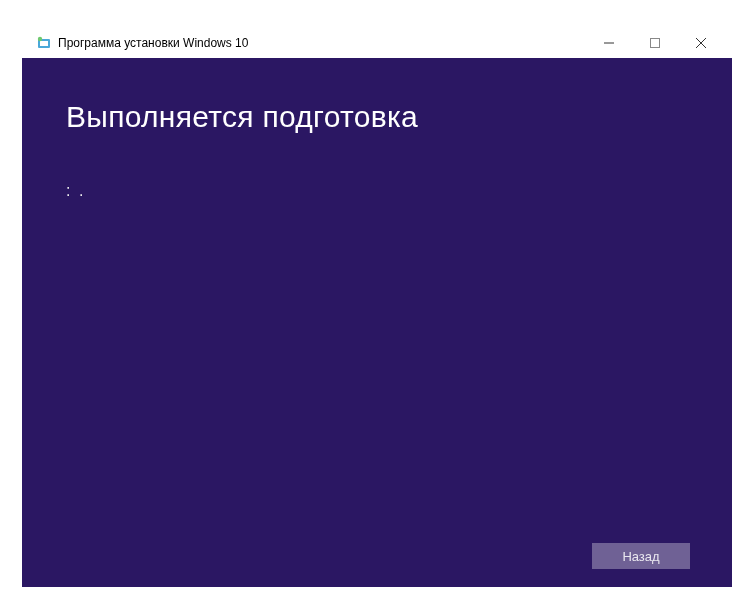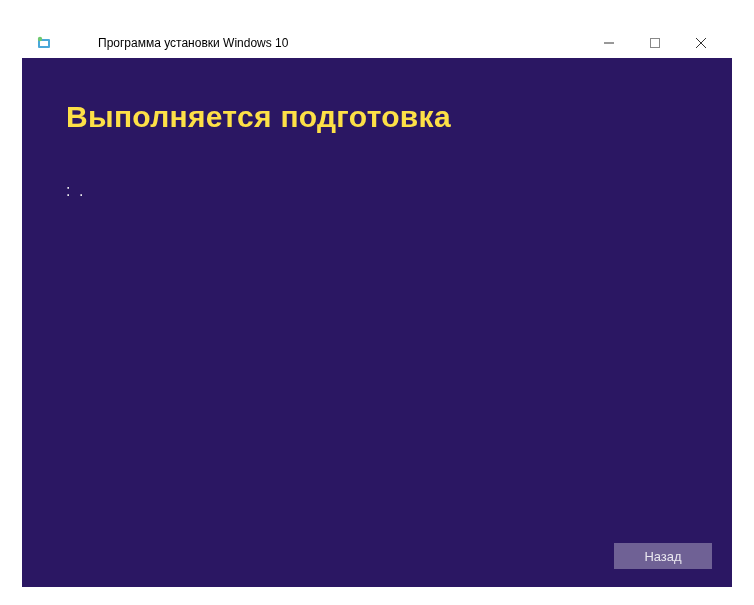--- a/index.html
+++ b/index.html
@@ -26,51 +26,50 @@
     }
     .title-icon {
       width: 16px; height: 16px;
       margin-right: 6px;
       display: flex; align-items: center; justify-content: center;
     }
     .title-text {
       font-size: 12px;
       color: #000;
       flex: 0 0 auto;
-      margin-left: 40px;
     }
     .title-spacer { flex: 1; }
     .winbtn {
       width: 46px; height: 30px;
       display: flex; align-items: center; justify-content: center;
       color: #1a1a1a;
     }
     .winbtn svg { display: block; }
     .content {
       background: #2b1763;
       height: calc(100% - 30px);
       width: 100%;
       position: relative;
       padding: 42px 44px 0 44px;
     }
     .heading {
-      color: #fde047;
+      color: #ffffff;
       font-size: 30px;
-      font-weight: 700;
+      font-weight: 400;
       letter-spacing: 0.3px;
     }
     .progress {
       color: #eee;
       font-size: 16px;
       margin-top: 48px;
       letter-spacing: 2px;
     }
     .footer-btns {
       position: absolute;
-      right: 20px;
+      right: 42px;
       bottom: 18px;
       display: flex;
       gap: 10px;
     }
     .navbtn {
       width: 98px;
       height: 26px;
       background: rgba(255,255,255,0.32);
       color: rgba(255,255,255,0.85);
       border: none;

